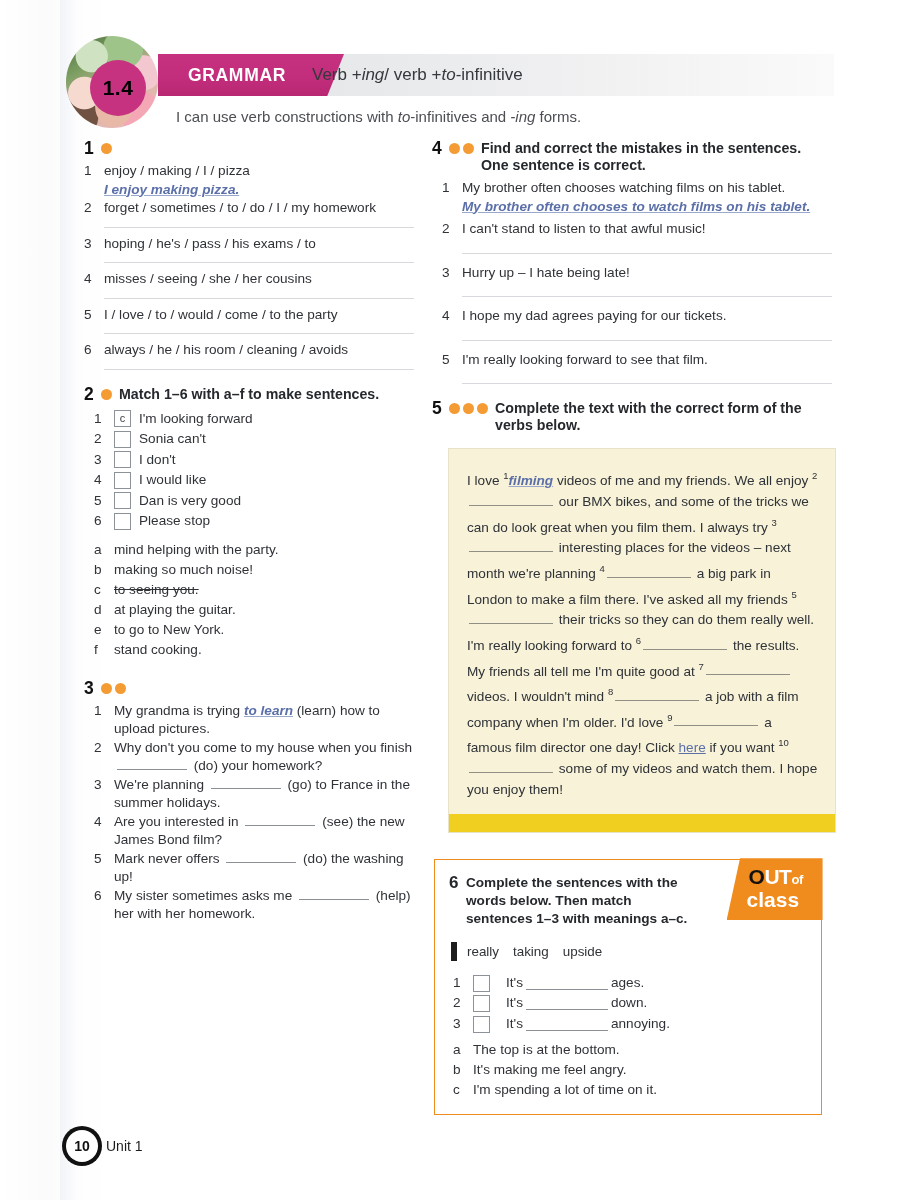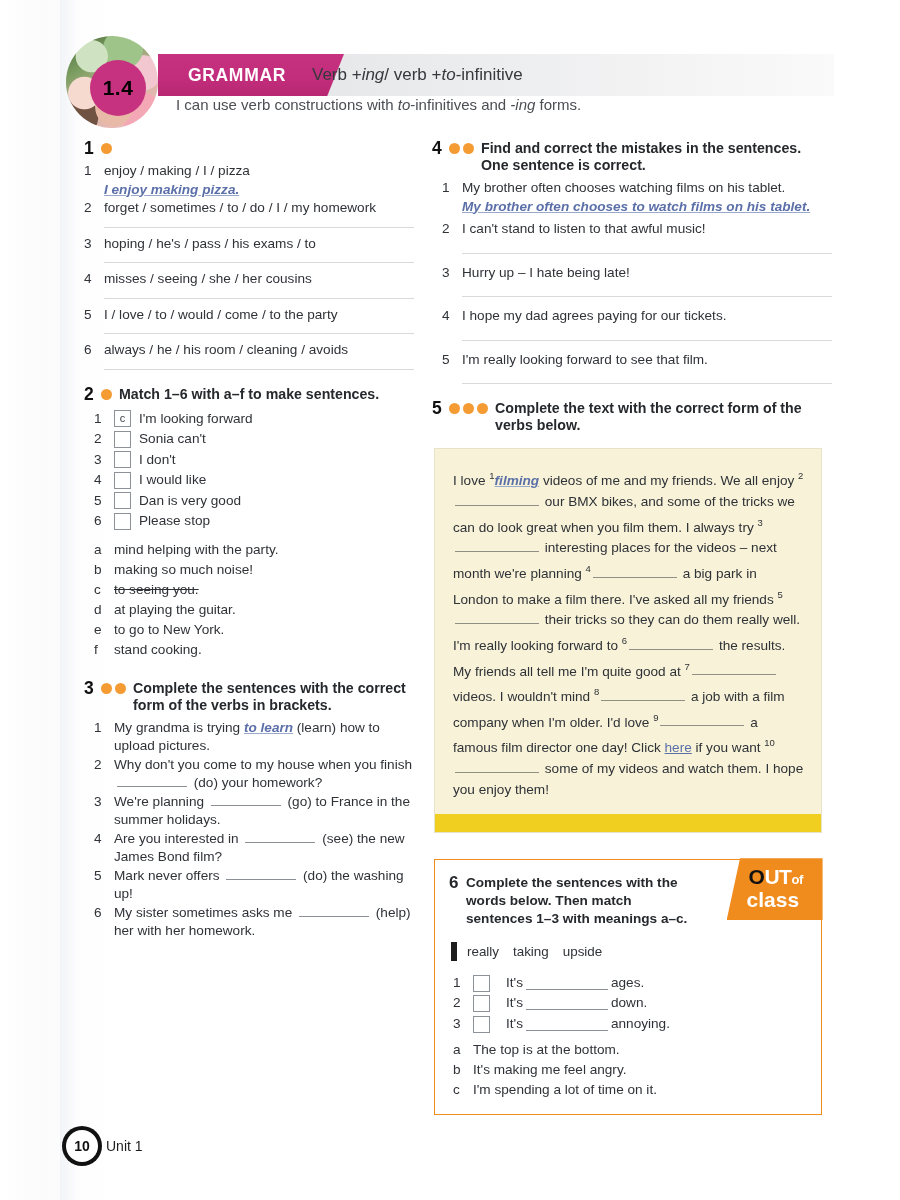--- a/index.html
+++ b/index.html
@@ -56,21 +56,21 @@
       radial-gradient(circle at 12% 88%, #6f5242 0 18%, transparent 19%),
       linear-gradient(150deg,#4a6b3a 0%,#7fa064 30%,#d9b7a4 62%,#f3b9c2 100%);
   }
   .hdr-badge{
     position:absolute;left:24px;top:24px;width:56px;height:56px;border-radius:50%;
     background:#c6327f;
     display:flex;align-items:center;justify-content:center;
     color:#000000;font-size:21px;font-weight:600;letter-spacing:.5px;
   }
   .hdr-sub{
-    position:absolute;left:110px;top:60px;
+    position:absolute;left:110px;top:72px;
     font-size:15px;color:#4b4e53;
   }
   .hdr-sub i{font-style:italic;}
 
   
   .col{position:absolute;top:140px;}
   .col-left{left:84px;width:330px;}
   .col-right{left:432px;width:400px;}
 
   
@@ -116,21 +116,21 @@
 
   
   .wordbank{
     display:flex;margin:10px 0 0 12px;font-size:13.4px;line-height:19px;color:#2f3237;
   }
   .wb-bar{width:6px;background:#1d1d1d;margin-right:10px;flex:0 0 6px;}
   .wb-words span{margin-right:14px;display:inline-block;}
 
   
   .yellowbox{
-    position:relative;margin-top:14px;margin-left:2px;width:388px;
+    position:relative;margin-top:14px;margin-left:16px;width:388px;
     background:#f7f2d8;
     border:1px solid #e8e3c6;
     box-sizing:border-box;
   }
   .yellowbox .inner{padding:16px 16px 14px 18px;font-size:13.6px;line-height:21px;color:#2f3237;}
   .yellowbox .footbar{height:18px;background:#f0cf21;}
   .sup{font-size:9.5px;vertical-align:super;color:#2f3237;}
   .gapline{
     display:inline-block;width:84px;border-bottom:1px solid #8f8f85;height:13px;
     margin:0 2px;vertical-align:baseline;
@@ -317,21 +317,20 @@
       </div>
     </div>
 
     <div class="ex" style="margin-top:20px;">
       <div class="ex-head">
         <span class="ex-num">3</span>
         <span class="dots">
             <i class="dot"></i>
             <i class="dot"></i>
           </span>
-        <span class="ex-head-text">Complete the sentences with the correct form of the verbs in brackets.</span>
       </div>
       <div class="items" style="margin-left:10px;">
         <div class="item">
           <span class="lbl">1</span>
           <span class="body"><span>My grandma is trying </span><span class="ans">to learn</span><span> (learn) how to upload pictures.</span></span>
         </div>
         <div class="item">
           <span class="lbl">2</span>
           <span class="body"><span>Why don't you come to my house when you finish </span><span class="inline-blank"></span><span> (do) your homework?</span></span>
         </div>

